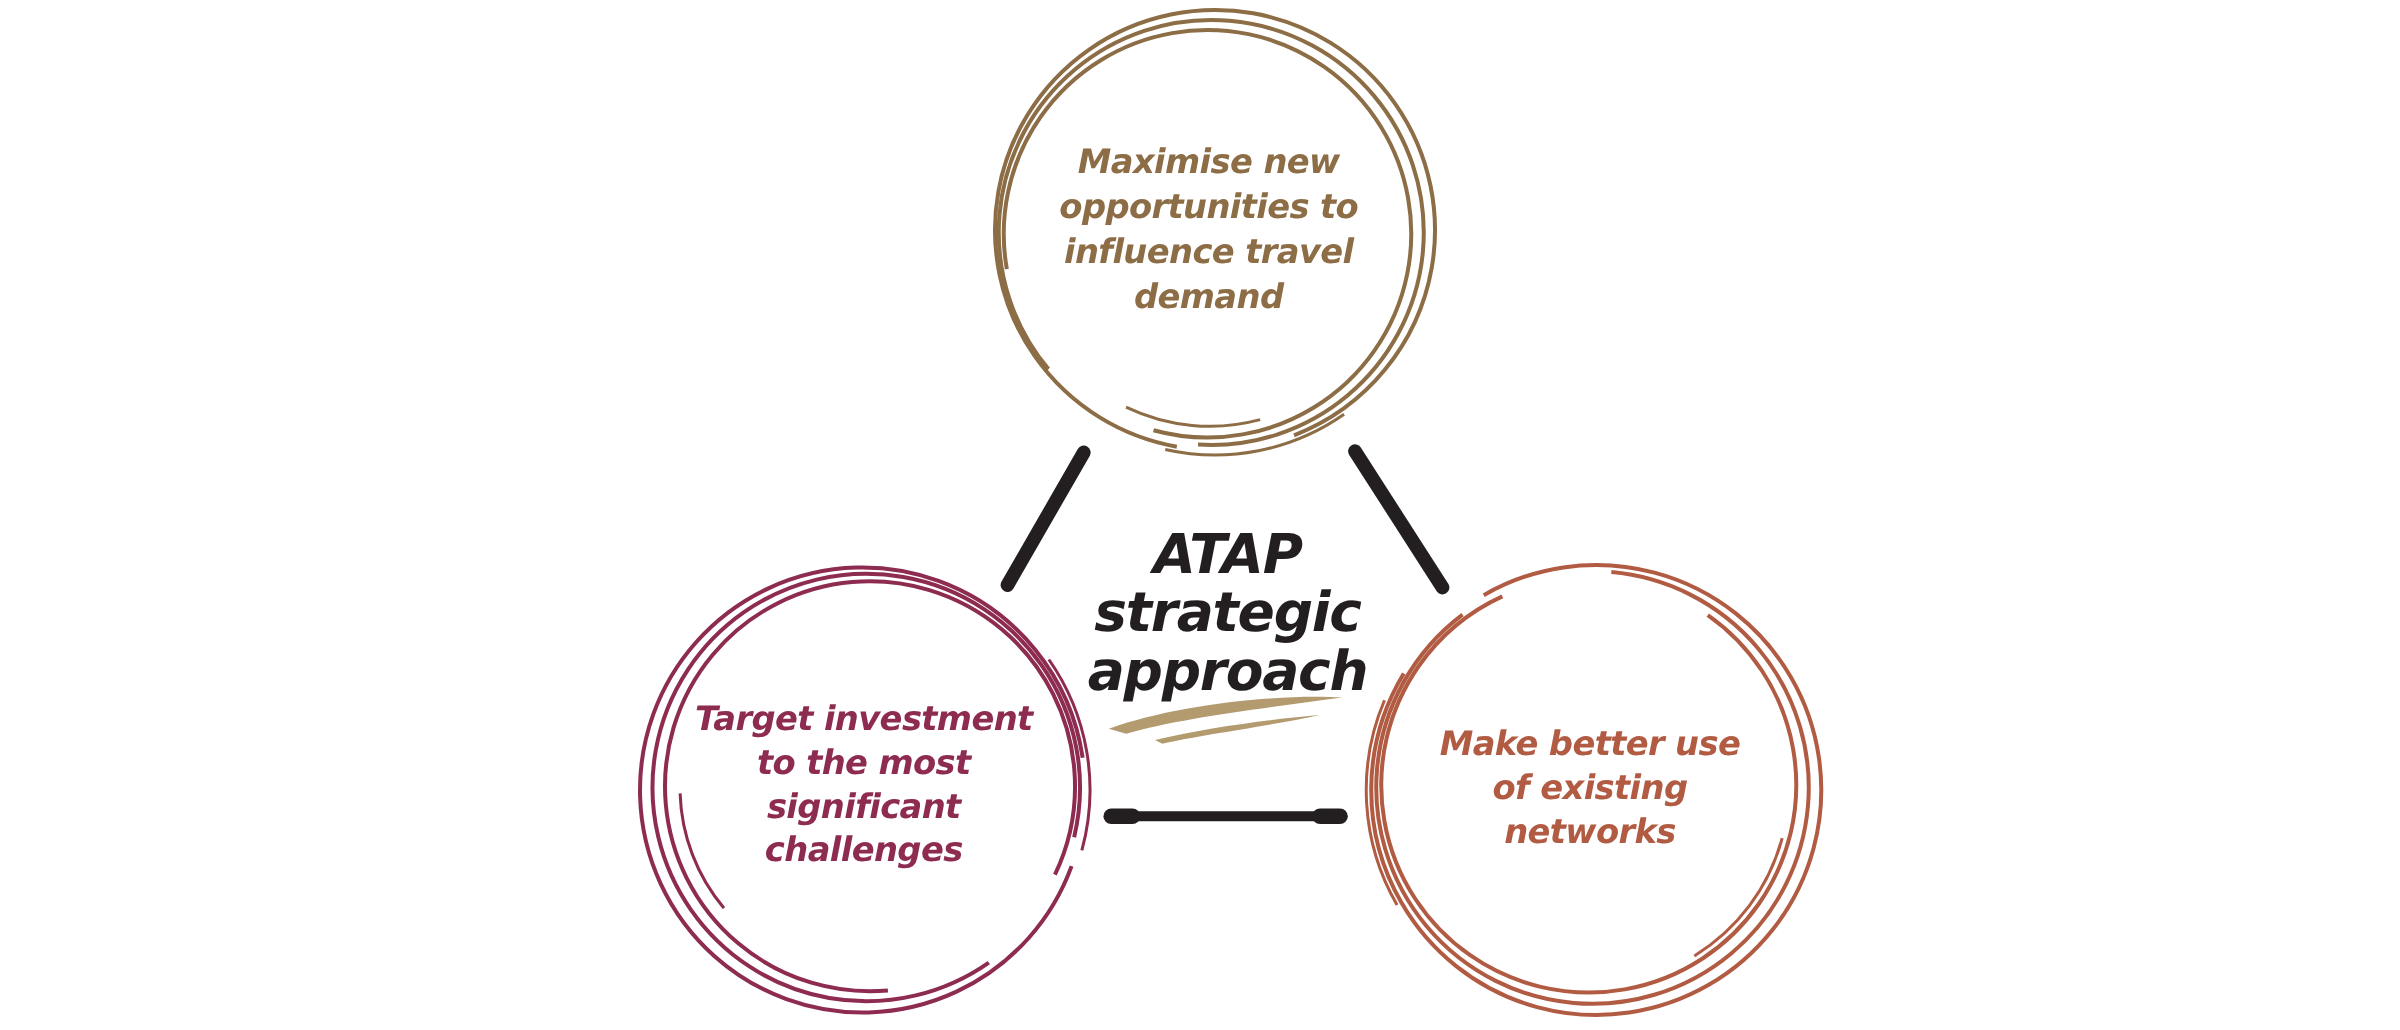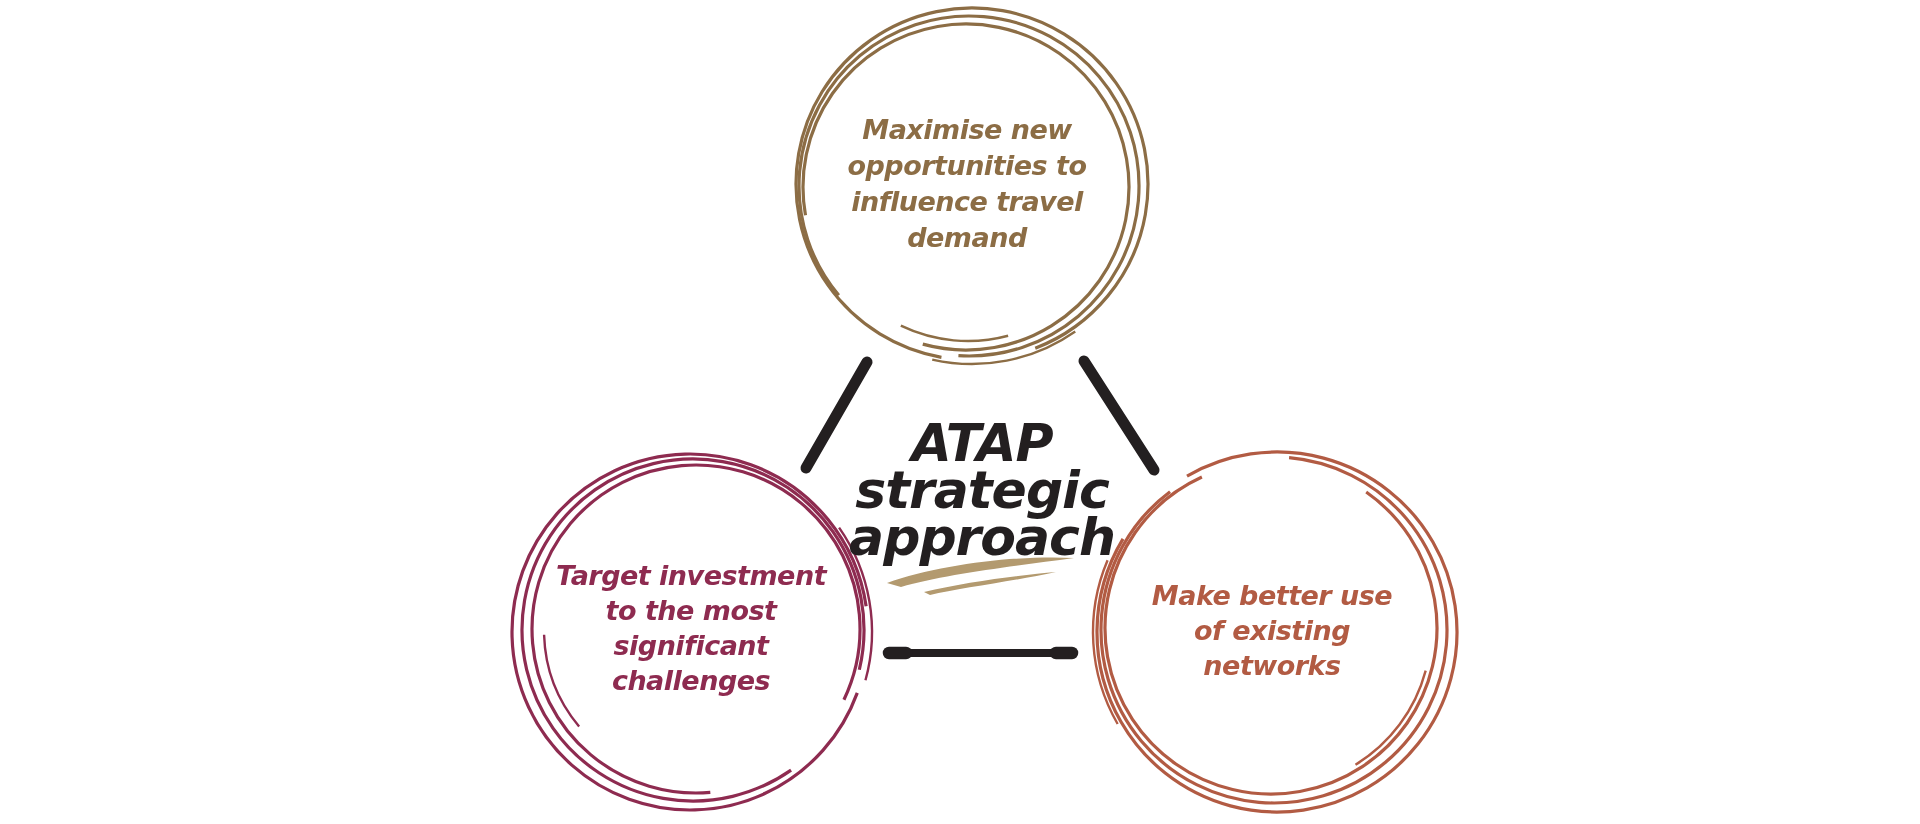--- a/index.html
+++ b/index.html
@@ -34,21 +34,21 @@
   .node-label.left   { left: 530px;  top: 558px; width: 322px; }
   .node-label.right  { left: 1112px; top: 578px; width: 320px; }
   .center-label {
     position: absolute;
     left: 822px;
     top: 420px;
     width: 320px;
     text-align: center;
     white-space: pre-line;
     font-weight: 700;
-    font-size: 52px;
+    font-size: 44px;
     line-height: 47px;
     letter-spacing: -1px;
   }
 </style>
 </head>
 <body>
 
 <div class="canvas">
 
   <svg class="diagram-svg" width="1920" height="824" viewBox="0 0 1920 824">

